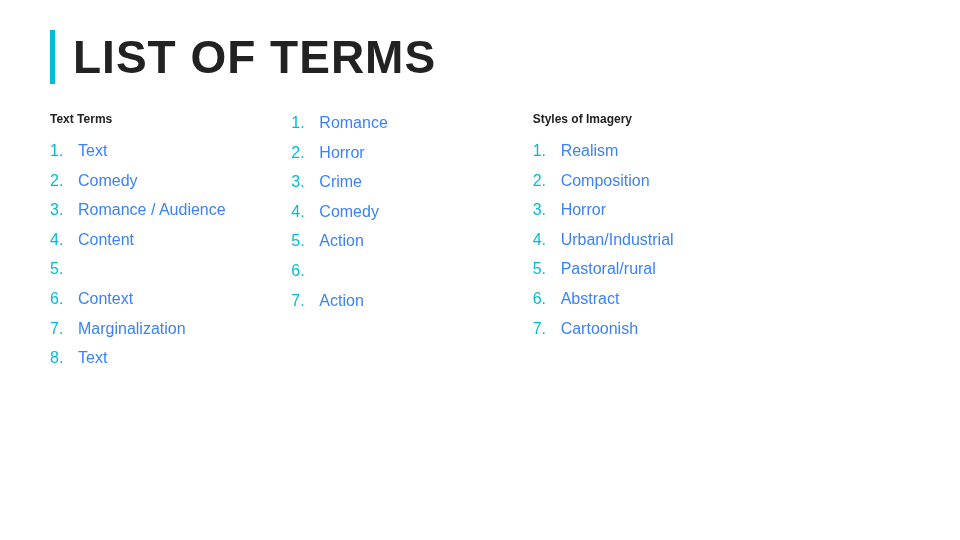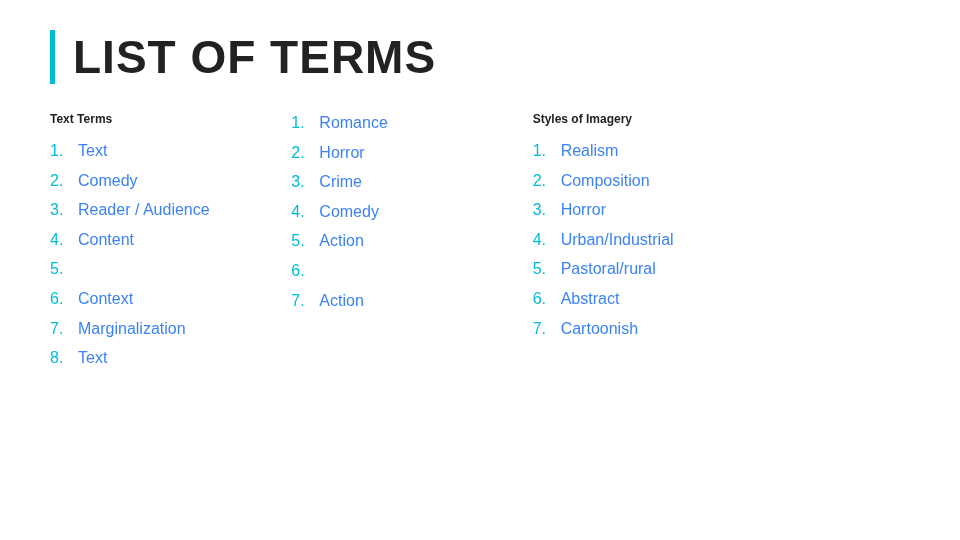--- a/index.html
+++ b/index.html
@@ -100,21 +100,21 @@
         <div class="list-item">
           <span class="list-num">1.</span>
           <span class="list-label">Text</span>
         </div>
         <div class="list-item">
           <span class="list-num">2.</span>
           <span class="list-label">Comedy</span>
         </div>
         <div class="list-item">
           <span class="list-num">3.</span>
-          <span class="list-label">Reader / Audience</span>
+          <span class="list-label">Romance / Audience</span>
         </div>
         <div class="list-item">
           <span class="list-num">4.</span>
           <span class="list-label">Content</span>
         </div>
         <div class="list-item">
           <span class="list-num">5.</span>
         </div>
         <div class="list-item">
           <span class="list-num">6.</span>

